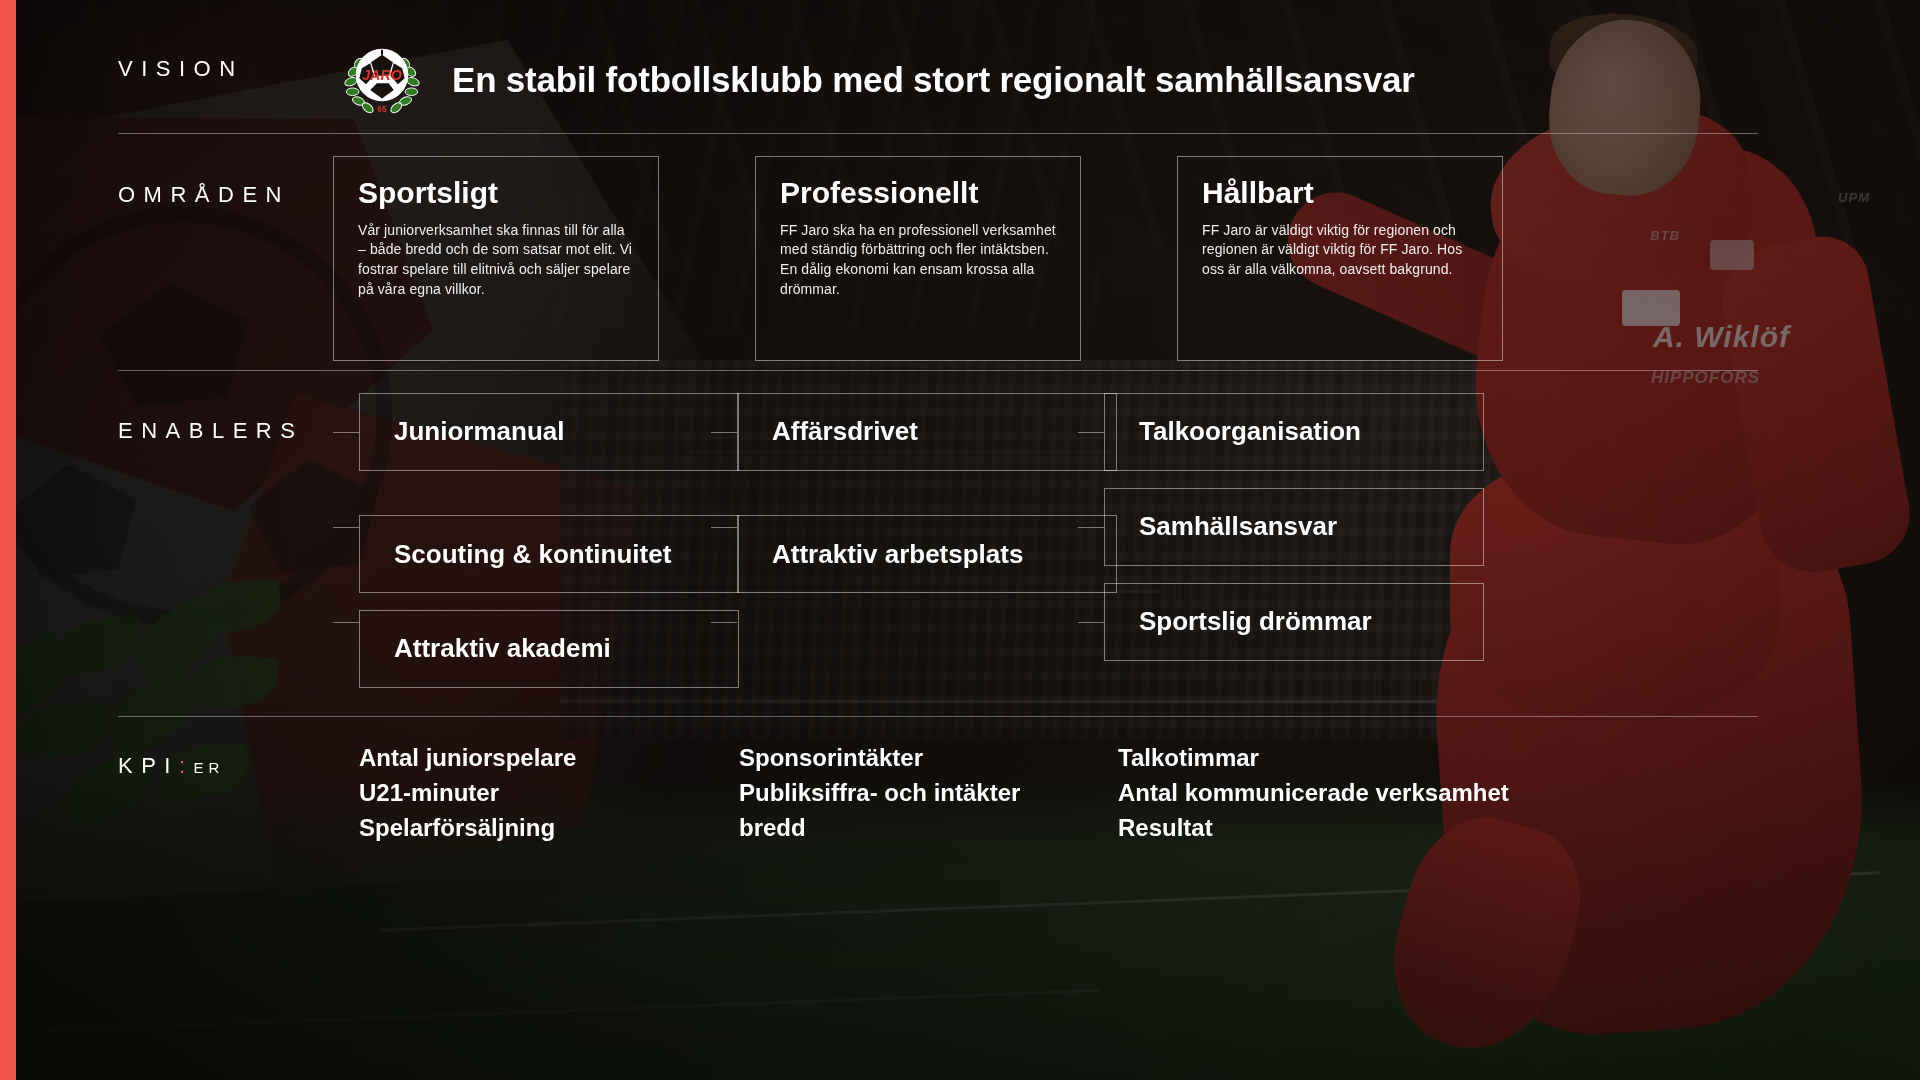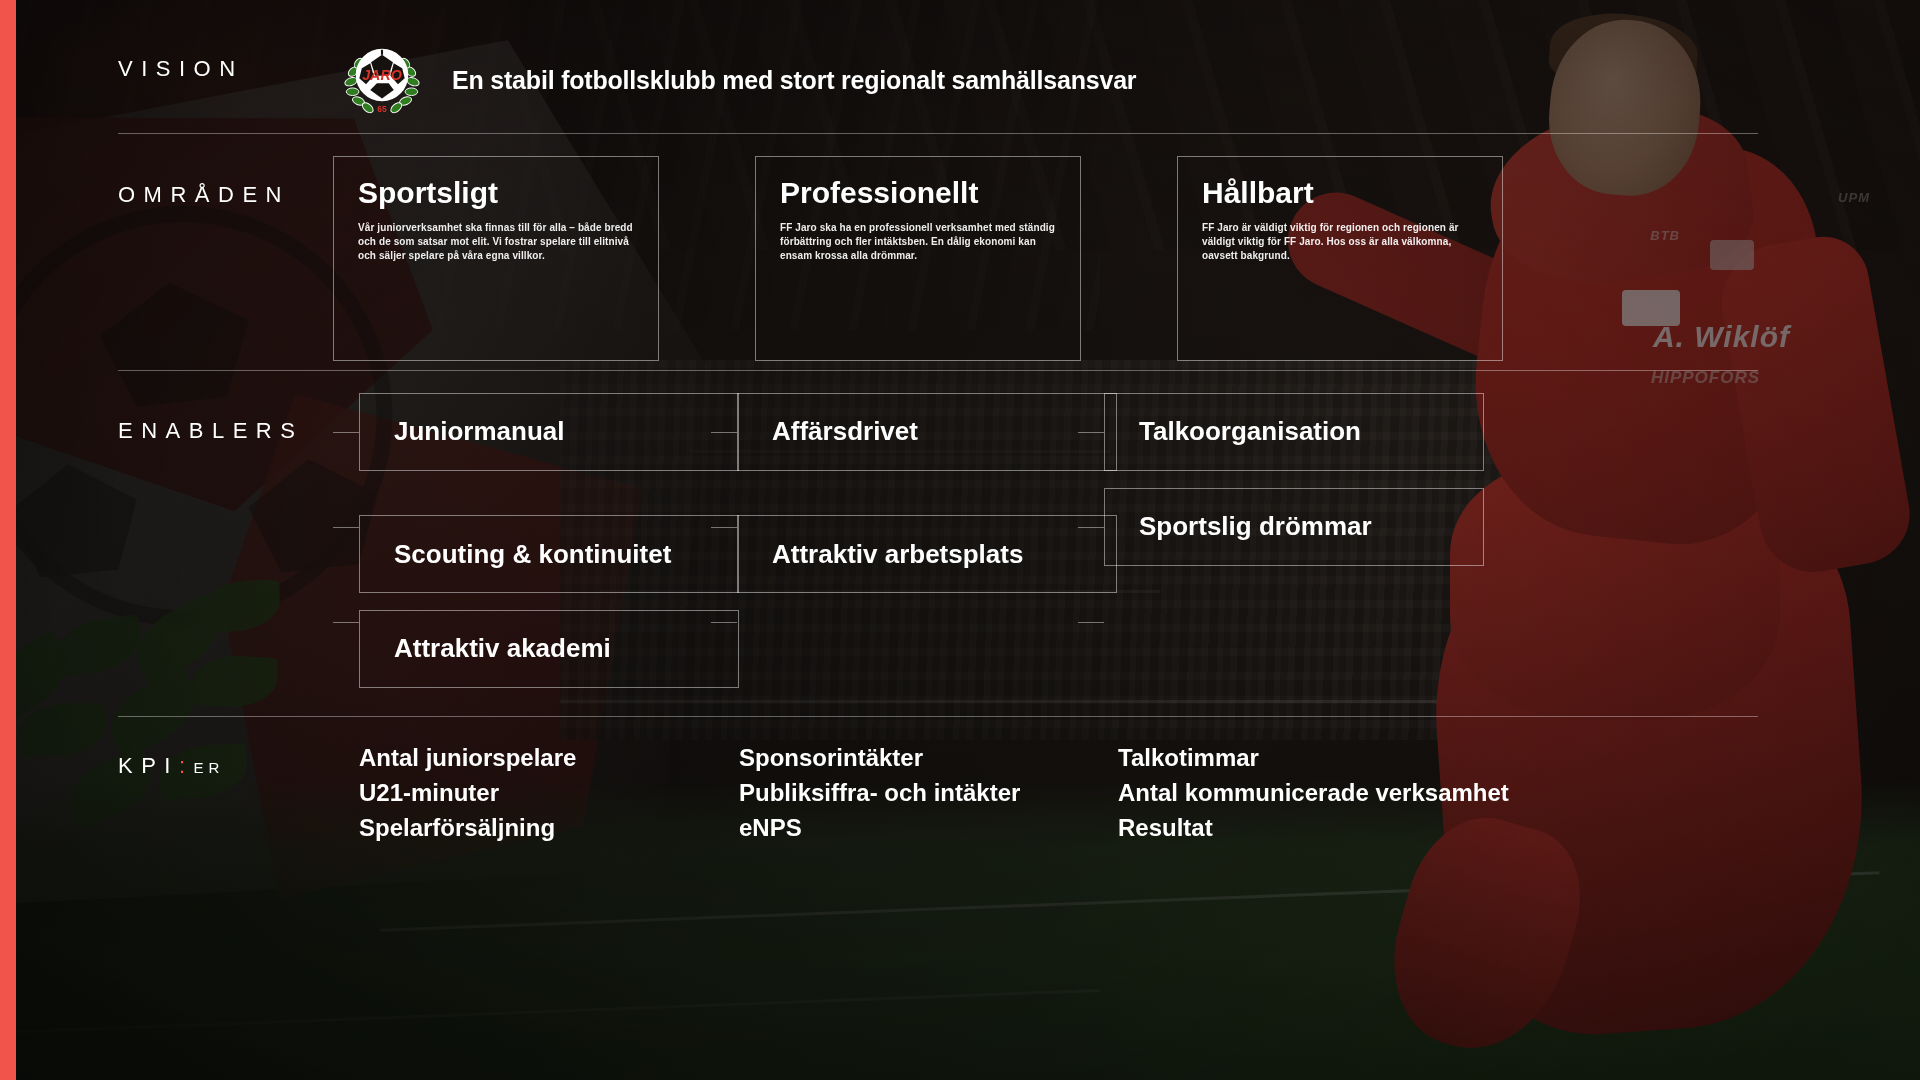--- a/index.html
+++ b/index.html
@@ -232,37 +232,37 @@
   .divider {
     position:absolute;
     height:1px;
     background: rgba(255,255,255,0.35);
   }
 
   
   .vision-row { position:absolute; left:340px; top:38px; display:flex; align-items:center; gap:28px; }
   .crest { width:84px; height:84px; position:relative; flex:0 0 auto; }
   .vision-title {
-    color:#fff; font-size:25px; font-weight:700; letter-spacing:-0.2px; white-space:nowrap;
+    color:#fff; font-size:35px; font-weight:700; letter-spacing:-0.2px; white-space:nowrap;
   }
 
   
   .cards { position:absolute; left:333px; top:156px; width:1545px; height:205px; display:flex; gap:48px; }
   .card {
     width: 326px; height:205px;
     border: 1px solid rgba(255,255,255,0.45);
     padding: 20px 22px 0 24px;
     position:relative;
   }
   .card-title {
     color:#fff; font-size:30px; font-weight:700; line-height:1.05; margin-bottom:12px;
   }
   .card-body {
     color: rgba(255,255,255,0.93);
-    font-size:10px; line-height:1.42; font-weight:700; letter-spacing:.1px;
+    font-size:14px; line-height:1.42; font-weight:400; letter-spacing:.1px;
   }
   
   .card:nth-child(2){ margin-left: 48px; }
   .card:nth-child(3){ margin-left: 48px; }
 
   
   .enablers { position:absolute; left:333px; top:393px; width:1560px; height:290px; }
   .en-col { position:absolute; top:0; width:380px; }
   .en-col.c1 { left:26px; }
   .en-col.c2 { left:404px; }
@@ -427,20 +427,21 @@
       <div class="en-col c2">
         <div class="en-box">Affärsdrivet</div>
         <div class="en-box two">Attraktiv arbetsplats</div>
       </div>
       <div class="connector" style="left:378px; top:39px;"></div>
       <div class="connector" style="left:378px; top:134px;"></div>
       <div class="connector" style="left:378px; top:229px;"></div>
 
       <div class="en-col c3">
         <div class="en-box">Talkoorganisation</div>
+        <div class="en-box">Samhällsansvar</div>
         <div class="en-box">Sportslig drömmar</div>
       </div>
       <div class="connector" style="left:745px; top:39px;"></div>
       <div class="connector" style="left:745px; top:134px;"></div>
       <div class="connector" style="left:745px; top:229px;"></div>
     </div>
 
     <div class="divider" style="left:118px; top:716px; width:1640px;"></div>
 
     <div class="rowlabel" style="left:118px; top:753px;">
@@ -449,21 +450,21 @@
 
     <div class="kpis">
       <div class="kpi-col k1">
         <div>Antal juniorspelare</div>
         <div>U21-minuter</div>
         <div>Spelarförsäljning</div>
       </div>
       <div class="kpi-col k2">
         <div>Sponsorintäkter</div>
         <div>Publiksiffra- och intäkter</div>
-        <div>eNPS</div>
+        <div>bredd</div>
       </div>
       <div class="kpi-col k3">
         <div>Talkotimmar</div>
         <div>Antal kommunicerade verksamhet</div>
         <div>Resultat</div>
       </div>
     </div>
 
   </div>
 </div>

